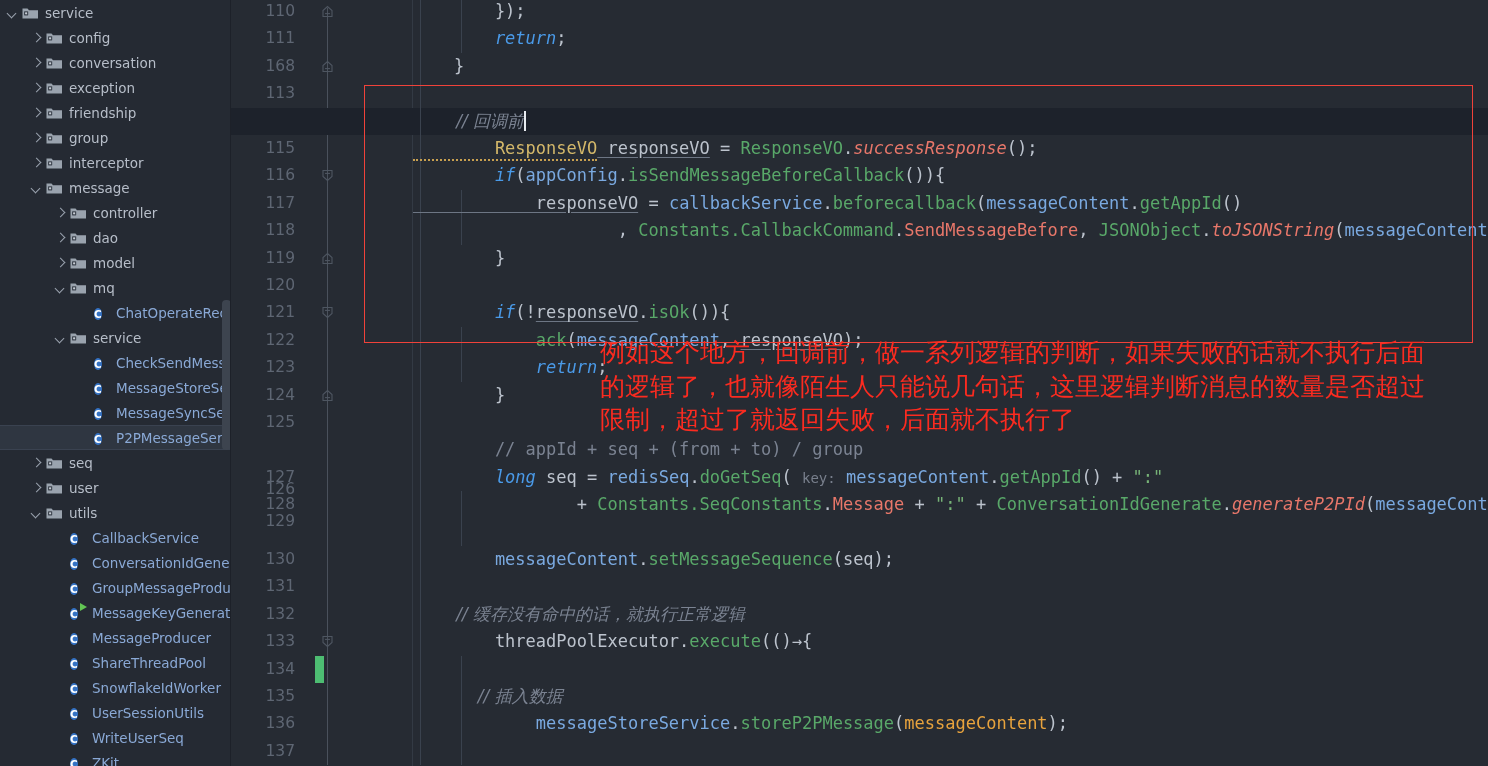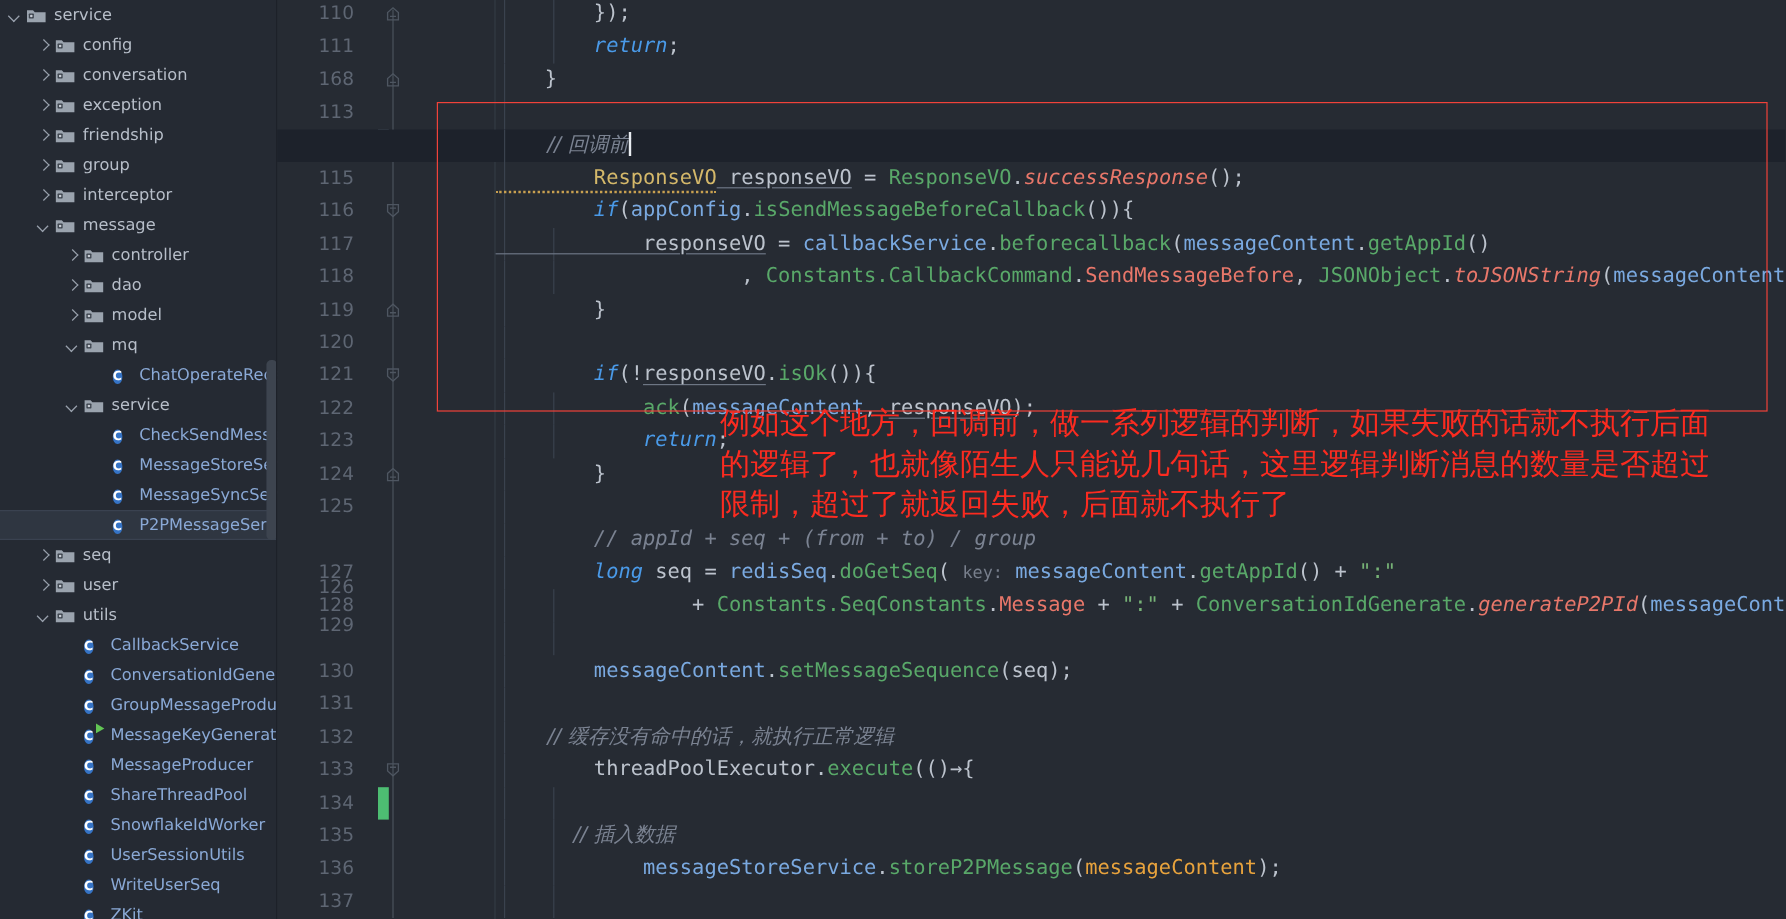--- a/index.html
+++ b/index.html
@@ -208,21 +208,21 @@
   }
 
   
   .t-def   { color: #bcc3cd; }
   .t-kw    { color: #4a9ae8; font-style: italic; }
   .t-mth   { color: #59a869; }
   .t-mthi  { color: #e8776a; font-style: italic; }
   .t-fld   { color: #7aa9e0; }
   .t-cst   { color: #e8776a; }
   .t-str   { color: #77b377; }
-  .t-cmt   { color: #7b8392; font-style: italic; }
+  .t-cmt   { color: #7b8392; }
   .t-cmtc  { color: #7b8392; font-style: italic; font-family: "DejaVu Sans", sans-serif; }
   .t-warn  { color: #d4b86a; }
   .t-param { color: #e8a33d; }
   .t-hint  { color: #787f8c; font-size: 14px; }
   .u { text-decoration: underline; text-decoration-color: #6d7684; text-underline-offset: 3px; }
   .squig {
     border-bottom: 2px dotted #c8a050;
     padding-bottom: 1px;
   }
 

